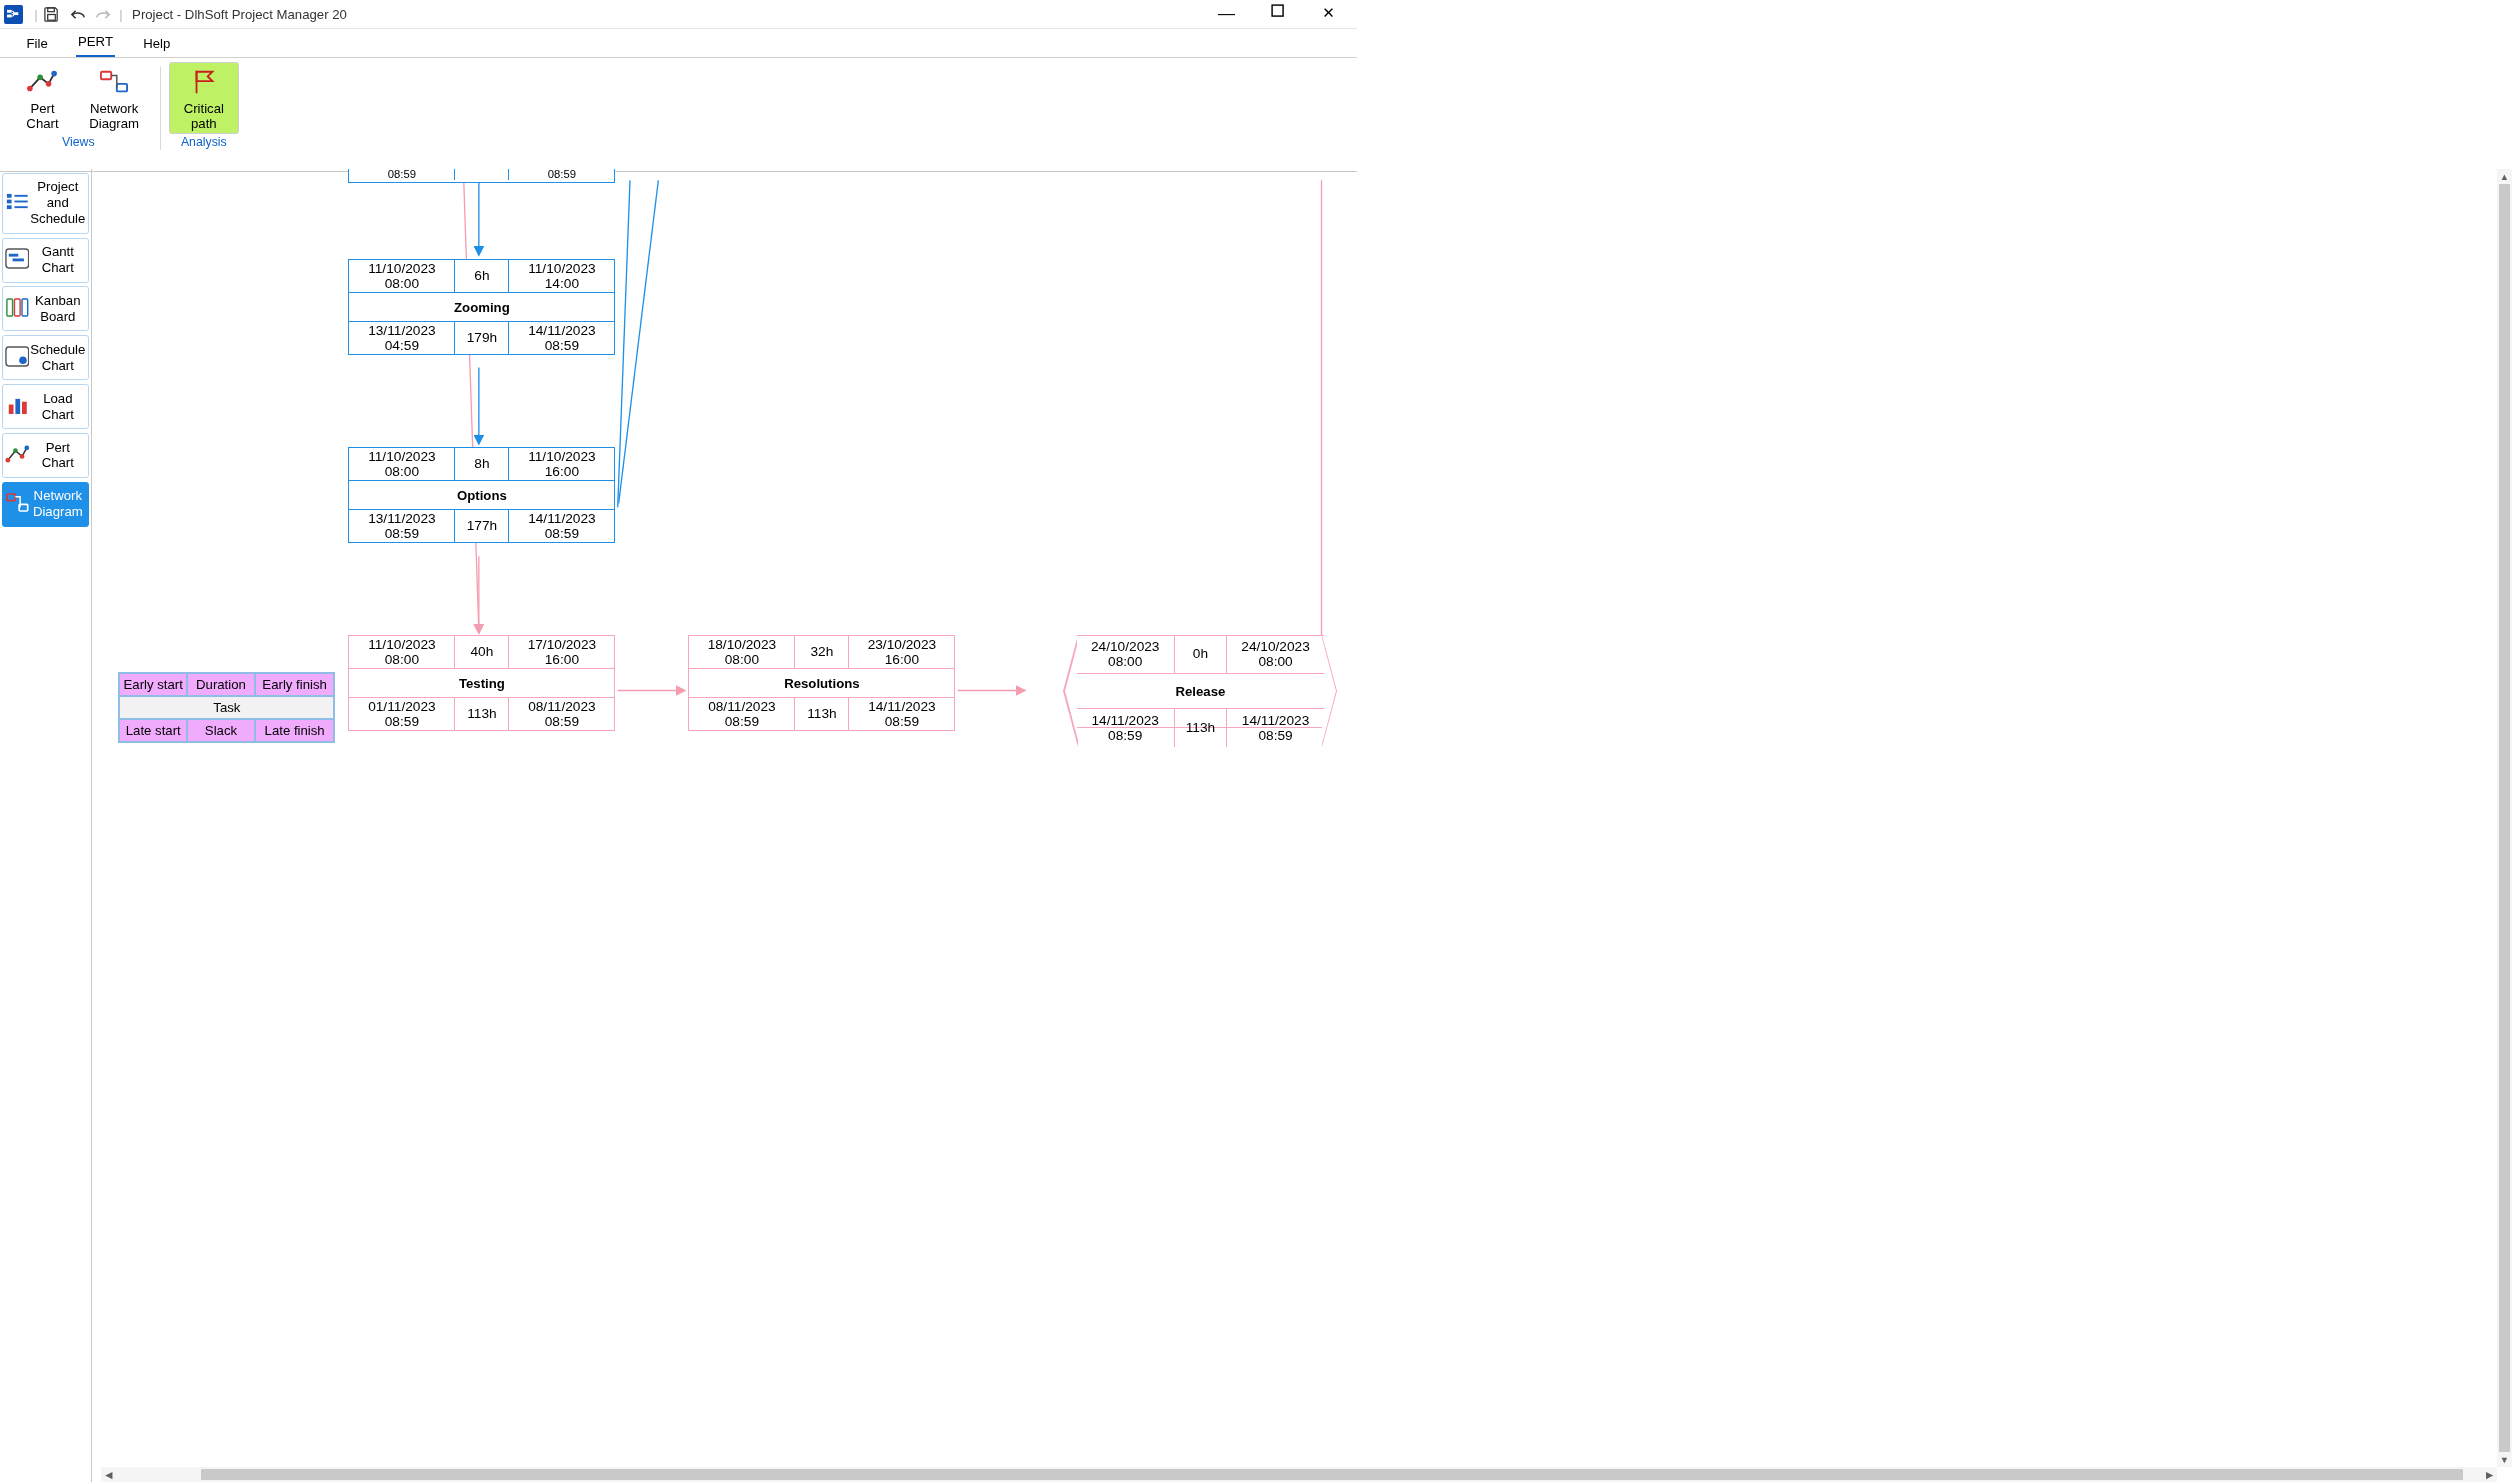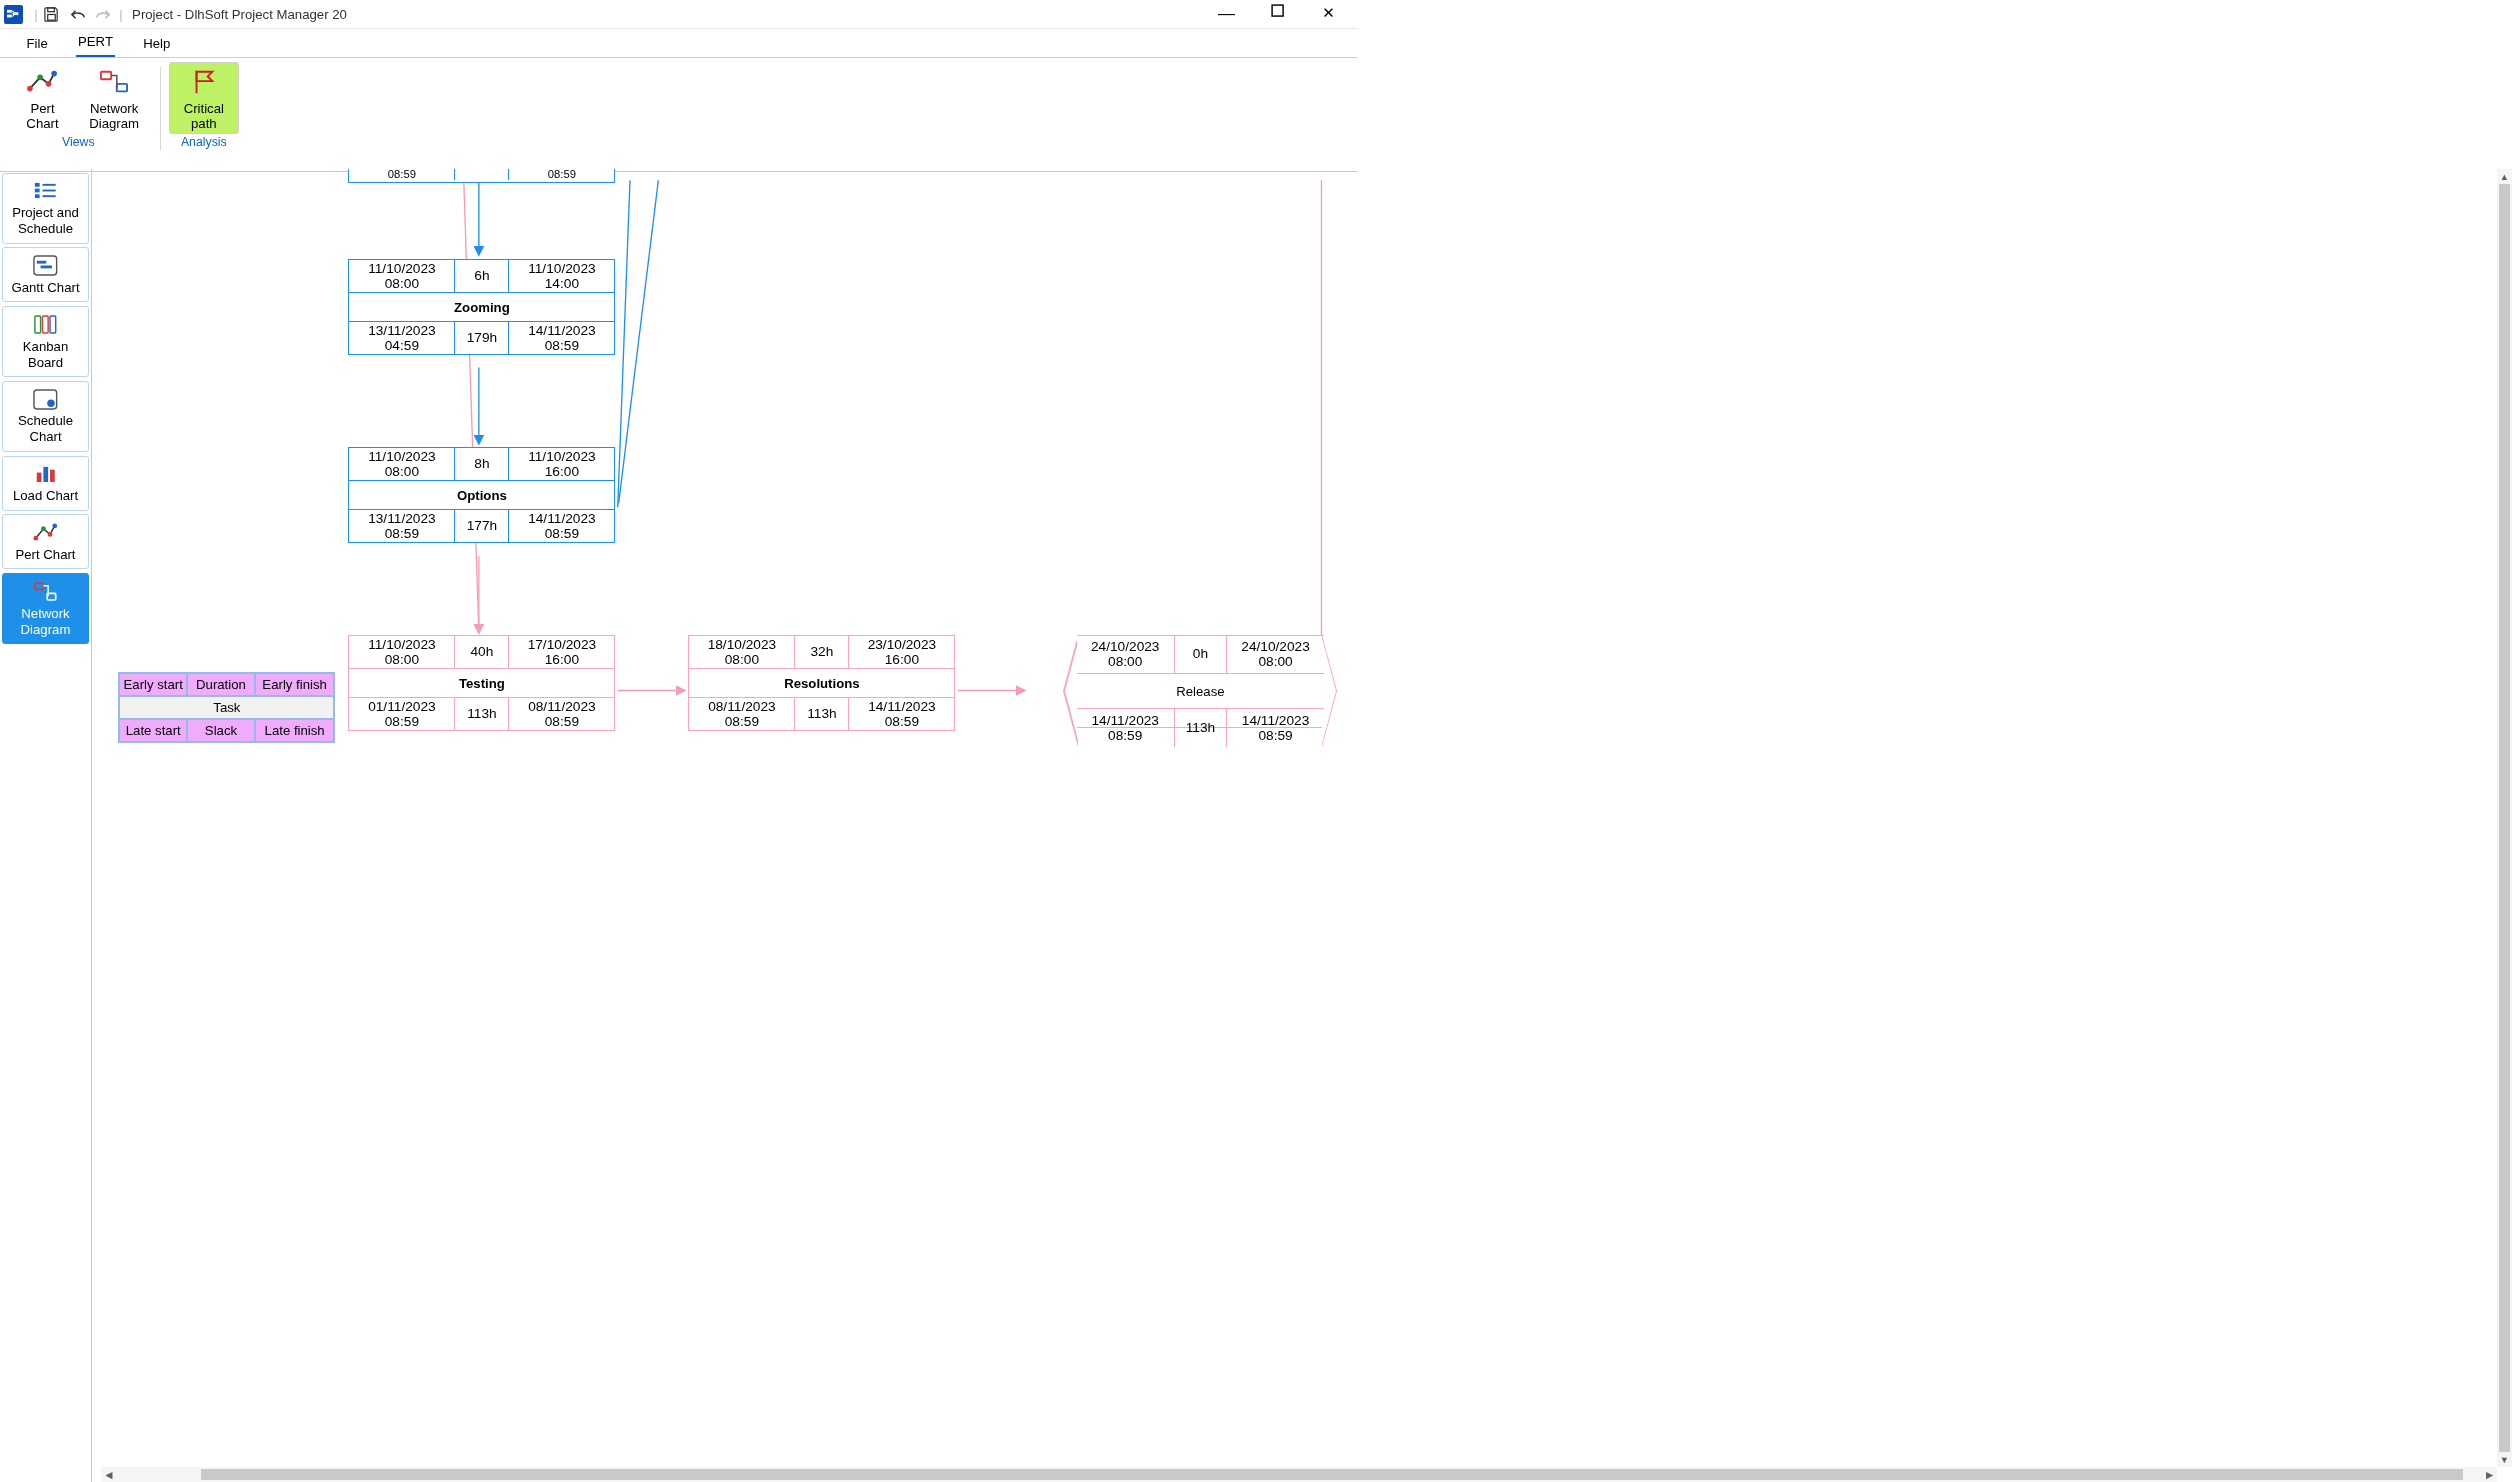--- a/index.html
+++ b/index.html
@@ -17,21 +17,21 @@
   .ribbon{display:flex;height:107px;border-top:0.9px solid #d0d0d0;border-bottom:0.9px solid #c8c8c8;padding:3.8px 7.6px 1.9px 7.6px}
   .ribgroup{display:flex;flex-direction:column;align-items:center;margin-right:3.8px}
   .ribgroup .items{display:flex;gap:1.9px}
   .ribgroup .glabel{color:#0e63c8;font-size:12.3px;margin-top:0.9px}
   .ribbtn{display:flex;flex-direction:column;align-items:center;justify-content:flex-start;width:64px;padding:1.9px 1.9px;border:0.9px solid transparent;border-radius:2.8px;text-align:center;line-height:1.15;font-size:13.2px}
   .ribbtn.sel{background:#bef264;border-color:#cfcfcf}
   .ribbtn .ic{height:34px;display:flex;align-items:center;justify-content:center;margin-bottom:1.9px}
   .ribdiv{width:0.9px;background:#d8d8d8;margin:5.7px 7.6px 19px 7.6px}
   .workspace{position:absolute;top:169px;left:0;right:0;bottom:0;display:flex}
   .sidebar{width:92px;border-right:0.9px solid #c8c8c8;display:flex;flex-direction:column;gap:3.8px;padding:3.8px 1.9px;height:100%;box-sizing:border-box}
-  .sbtn{border:0.9px solid #b9d6f0;border-radius:2.8px;display:flex;flex-direction:column;align-items:center;justify-content:center;text-align:center;padding:5.7px 1.9px;line-height:1.2;font-size:13.2px;background:#fff}
+  .sbtn{border:0.9px solid #b9d6f0;border-radius:2.8px;display:flex;flex-direction:row;align-items:center;justify-content:center;text-align:center;padding:5.7px 1.9px;line-height:1.2;font-size:13.2px;background:#fff}
   .sbtn.sel{background:#1e90e8;color:#fff;border-color:#1e90e8}
   .sbtn .ic{height:23px;display:flex;align-items:center;justify-content:center;margin-bottom:2.8px}
   .canvaswrap{position:relative;flex:1}
   .canvas{position:absolute;left:9.4px;top:0px;right:15px;bottom:15px;overflow:hidden}
   .node{position:absolute;border:1.9px solid;background:#fff;font-size:13.2px}
   .node.blue{border-color:#1e90e8}
   .node.pink{border-color:#f7a7b9}
   .node .row{display:flex;height:32px}
   .node .cell{flex:1;display:flex;flex-direction:column;align-items:center;justify-content:center;line-height:1.1;text-align:center;font-size:13.7px}
   .node .cell.mid{flex:0 0 53px;border-left:0.9px solid;border-right:0.9px solid}
@@ -42,21 +42,21 @@
   .node.pink .namerow{border-color:#f7a7b9}
   .milestone{position:absolute}
   .milestone .box{position:absolute;left:13.2px;right:13.2px;top:0;bottom:0;border-top:1.9px solid #f7a7b9;border-bottom:1.9px solid #f7a7b9;background:#fff}
   .milestone .tri{position:absolute;top:0;width:0;height:0;border-top:56px solid transparent;border-bottom:56px solid transparent}
   .milestone .tri.l{left:0;border-right:15px solid #f7a7b9}
   .milestone .tri.l::after{content:"";position:absolute;left:1.9px;top:-53px;border-top:53px solid transparent;border-bottom:53px solid transparent;border-right:14px solid #fff}
   .milestone .tri.r{right:0;border-left:15px solid #f7a7b9}
   .milestone .tri.r::after{content:"";position:absolute;right:1.9px;top:-53px;border-top:53px solid transparent;border-bottom:53px solid transparent;border-left:14px solid #fff}
   .milestone .inner{position:absolute;left:13.2px;right:13.2px;top:0;bottom:0}
   .milestone .inner .row{display:flex;height:38px}
-  .milestone .inner .namerow{height:34px;border-top:0.9px solid #f7a7b9;border-bottom:0.9px solid #f7a7b9;display:flex;align-items:center;justify-content:center;font-weight:400}
+  .milestone .inner .namerow{height:34px;border-top:0.9px solid #f7a7b9;border-bottom:0.9px solid #f7a7b9;display:flex;align-items:center;justify-content:center;font-weight:700}
   .milestone .inner .cell{flex:1;display:flex;flex-direction:column;align-items:center;justify-content:center;line-height:1.1;font-size:13.7px;text-align:center}
   .milestone .inner .cell.mid{flex:0 0 51px;border-left:0.9px solid #f7a7b9;border-right:0.9px solid #f7a7b9}
   svg.links{position:absolute;left:0;top:0;width:100%;height:100%;pointer-events:none}
   .legend{position:absolute;border:0.9px solid #8fbde6;background:#f0abfc;font-size:13.2px}
   .legend .r{display:flex;height:23px}
   .legend .r .c{border:0.5px solid #8fbde6;display:flex;align-items:center;justify-content:center;padding:0 2.8px;white-space:nowrap}
   .legend .r.mid{background:#f2f2f2}
   .hscroll{position:absolute;left:9.4px;right:15px;bottom:0;height:15px;background:#f5f5f5;display:flex;align-items:center}
   .hscroll .ar{width:15px;height:15px;display:flex;align-items:center;justify-content:center;color:#606060;font-size:9.4px}
   .hscroll .track{flex:1;height:15px;position:relative}

